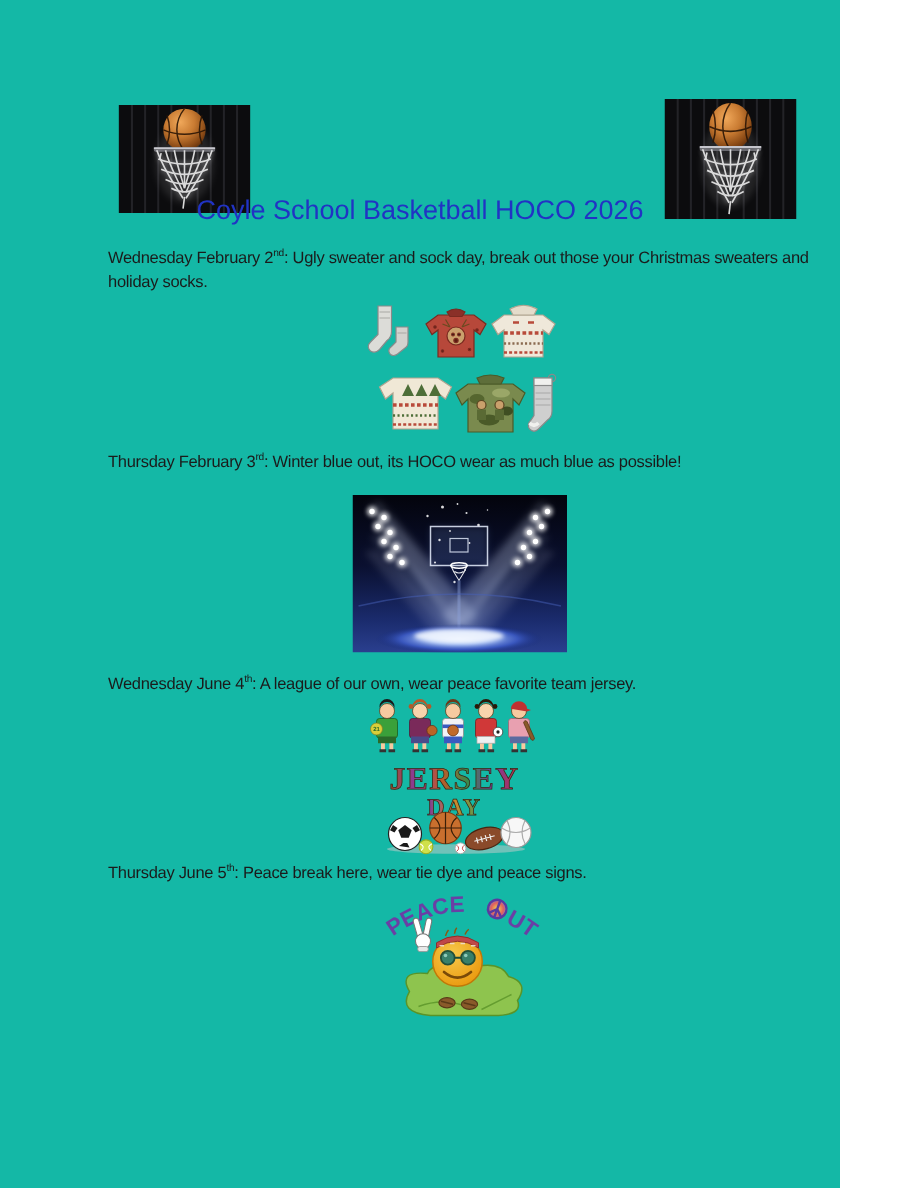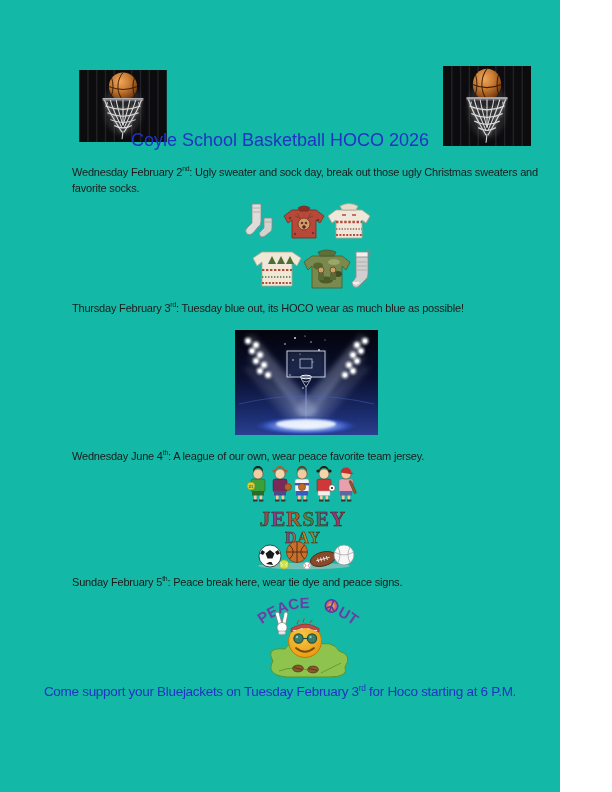--- a/index.html
+++ b/index.html
@@ -83,21 +83,21 @@
 
   <svg class="logo logo-left" viewBox="0 0 90 74">
     <use href="#hoop-art"></use>
   </svg>
   <svg class="logo logo-right" viewBox="0 0 90 74" preserveAspectRatio="none">
     <use href="#hoop-art"></use>
   </svg>
 
   <div class="doc-title">Coyle School Basketball HOCO 2026</div>
 
-  <p class="event-text t-monday"><span>Wednesday February 2</span><sup>nd</sup><span>: Ugly sweater and sock day, break out those ugly Christmas sweaters and</span><br><span>favorite socks.</span></p>
+  <p class="event-text t-monday"><span>Wednesday February 2</span><sup>nd</sup><span>: Ugly sweater and sock day, break out those your Christmas sweaters and</span><br><span>holiday socks.</span></p>
 
   <svg class="fig fig-sweaters" viewBox="0 0 136 94">
 
     <g stroke="#8a8a8a" stroke-width="0.8">
       <path d="M12,6 h9 v17 q0,4 -3,6 l-5,6 q-3,3 -6,1 q-3,-3 0,-6 l5,-5 z" fill="#dcdcd8"></path>
       <path d="M24,20 h8 v10 q0,3 -2,4 l-5,4 q-3,2 -5,0 q-2,-3 1,-5 l3,-3 z" fill="#d2d2ce"></path>
       <path d="M13,10 h7 M13,14 h7 M25,24 h6" stroke="#a8a8a4" fill="none"></path>
     </g>
 
     <g stroke="#7a2a20" stroke-width="0.8">
@@ -146,21 +146,21 @@
 
     <g stroke="#8a8a8a" stroke-width="0.8">
       <circle cx="128" cy="54" r="2.4" fill="none"></circle>
       <path d="M116,54 h12 v22 q0,4 -3,6 l-6,6 q-3,3 -6,0 q-2,-3 1,-6 l2,-3 v-25 z" fill="#cfcfcf"></path>
       <rect x="116" y="54" width="12" height="5" fill="#f0f0ee"></rect>
       <path d="M117,64 h10 M117,68 h10 M117,72 h10" stroke="#a8a8a8"></path>
       <path d="M113,84 q3,3 6,0" stroke="#f0f0ee" stroke-width="2.4" fill="none"></path>
     </g>
   </svg>
 
-  <p class="event-text t-tuesday"><span>Thursday February 3</span><sup>rd</sup><span>: Tuesday blue out, its HOCO wear as much blue as possible!</span></p>
+  <p class="event-text t-tuesday"><span>Thursday February 3</span><sup>rd</sup><span>: Winter blue out, its HOCO wear as much blue as possible!</span></p>
 
   <svg class="fig fig-arena" viewBox="0 0 143 105">
     <defs>
       <linearGradient id="abg" x1="0" y1="0" x2="0" y2="1">
         <stop offset="0%" stop-color="#03040c"></stop>
           <stop offset="45%" stop-color="#0a1030"></stop>
         <stop offset="80%" stop-color="#1b2c6e"></stop>
           <stop offset="100%" stop-color="#2a3f8f"></stop>
       </linearGradient>
       <radialGradient id="floorg" cx="50%" cy="50%" r="50%">
@@ -351,21 +351,21 @@
       </g>
       <circle cx="100" cy="89" r="10" fill="#f7f7f7" stroke="#999" stroke-width="0.8"></circle>
       <path d="M90.5,86 Q100,92 109.5,86 M94,81 Q98,89 94,96.5 M106,81 Q102,89 106,96.5" stroke="#aaa" stroke-width="0.8" fill="none"></path>
       <circle cx="40" cy="98.5" r="4.6" fill="#cfe04a" stroke="#9ab020" stroke-width="0.7"></circle>
       <path d="M36,96.5 Q40,98.5 36.6,101 M44,96.5 Q40,98.5 43.4,101" stroke="#ffffff" stroke-width="0.7" fill="none"></path>
       <circle cx="63" cy="99.5" r="3.6" fill="#ffffff" stroke="#aaa" stroke-width="0.6"></circle>
       <path d="M60.5,97.5 q2.5,2 0,4 M65.5,97.5 q-2.5,2 0,4" stroke="#c03030" stroke-width="0.6" fill="none"></path>
     </g>
   </svg>
 
-  <p class="event-text t-thursday"><span>Sunday February 5</span><sup>th</sup><span>: Peace break here, wear tie dye and peace signs.</span></p>
+  <p class="event-text t-thursday"><span>Thursday June 5</span><sup>th</sup><span>: Peace break here, wear tie dye and peace signs.</span></p>
 
   <svg class="fig fig-peace" viewBox="0 0 112 92">
     <defs>
       <path id="peacearc" d="M 10,36 Q 56,2 102,36" fill="none"></path>
       <radialGradient id="tiedye" cx="50%" cy="50%" r="60%">
         <stop offset="0%" stop-color="#f0e04a"></stop>
           <stop offset="55%" stop-color="#e06060"></stop>
         <stop offset="100%" stop-color="#6090e0"></stop>
       </radialGradient>
       <radialGradient id="smileyg" cx="40%" cy="35%" r="75%">
@@ -409,15 +409,14 @@
     </g>
 
     <g>
       <ellipse cx="47" cy="79.5" rx="5.4" ry="3.4" fill="#8a5a2a" stroke="#5a3a18" stroke-width="0.8"></ellipse>
       <path d="M43,78.5 l8,2" stroke="#5a3a18" stroke-width="1"></path>
       <ellipse cx="62" cy="80.5" rx="5.4" ry="3.4" fill="#8a5a2a" stroke="#5a3a18" stroke-width="0.8"></ellipse>
       <path d="M58,79.5 l8,2" stroke="#5a3a18" stroke-width="1"></path>
     </g>
   </svg>
 
-  <div class="footer-line"><span>Come support your Bluejackets on Tuesday February 3</span><sup>rd</sup><span> for Hoco starting at 6 P.M.</span></div>
 
 </div>
 
 </body></html>

